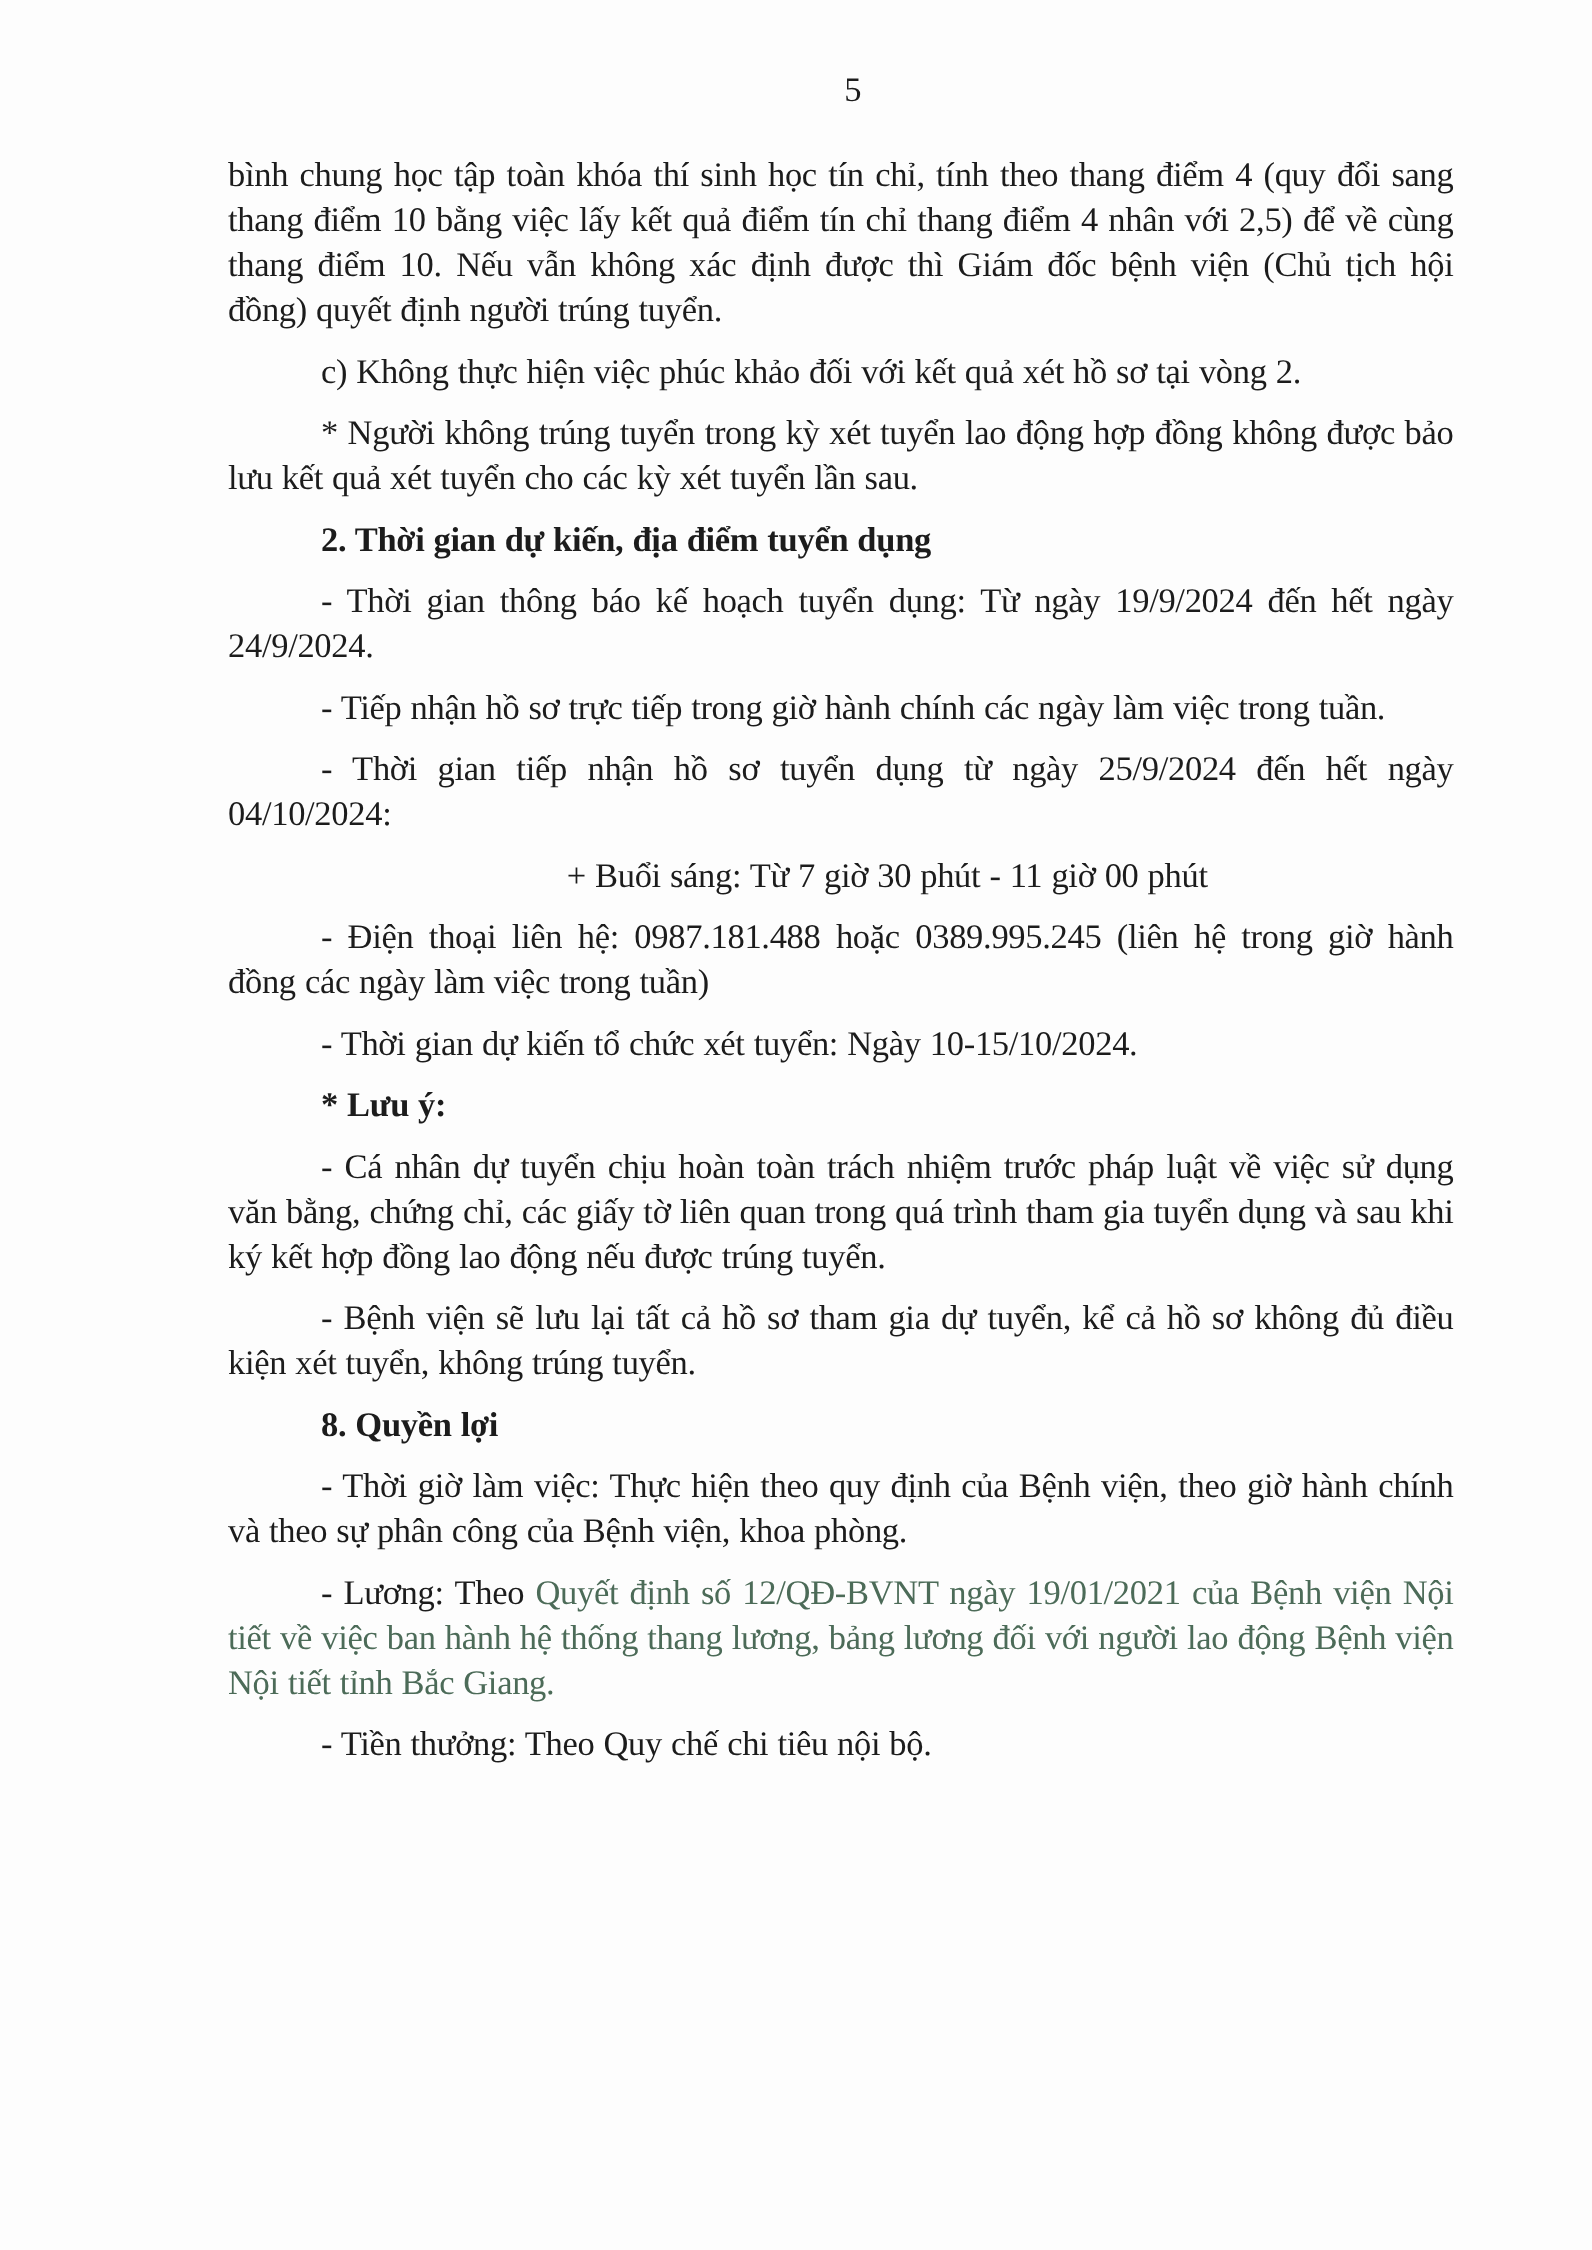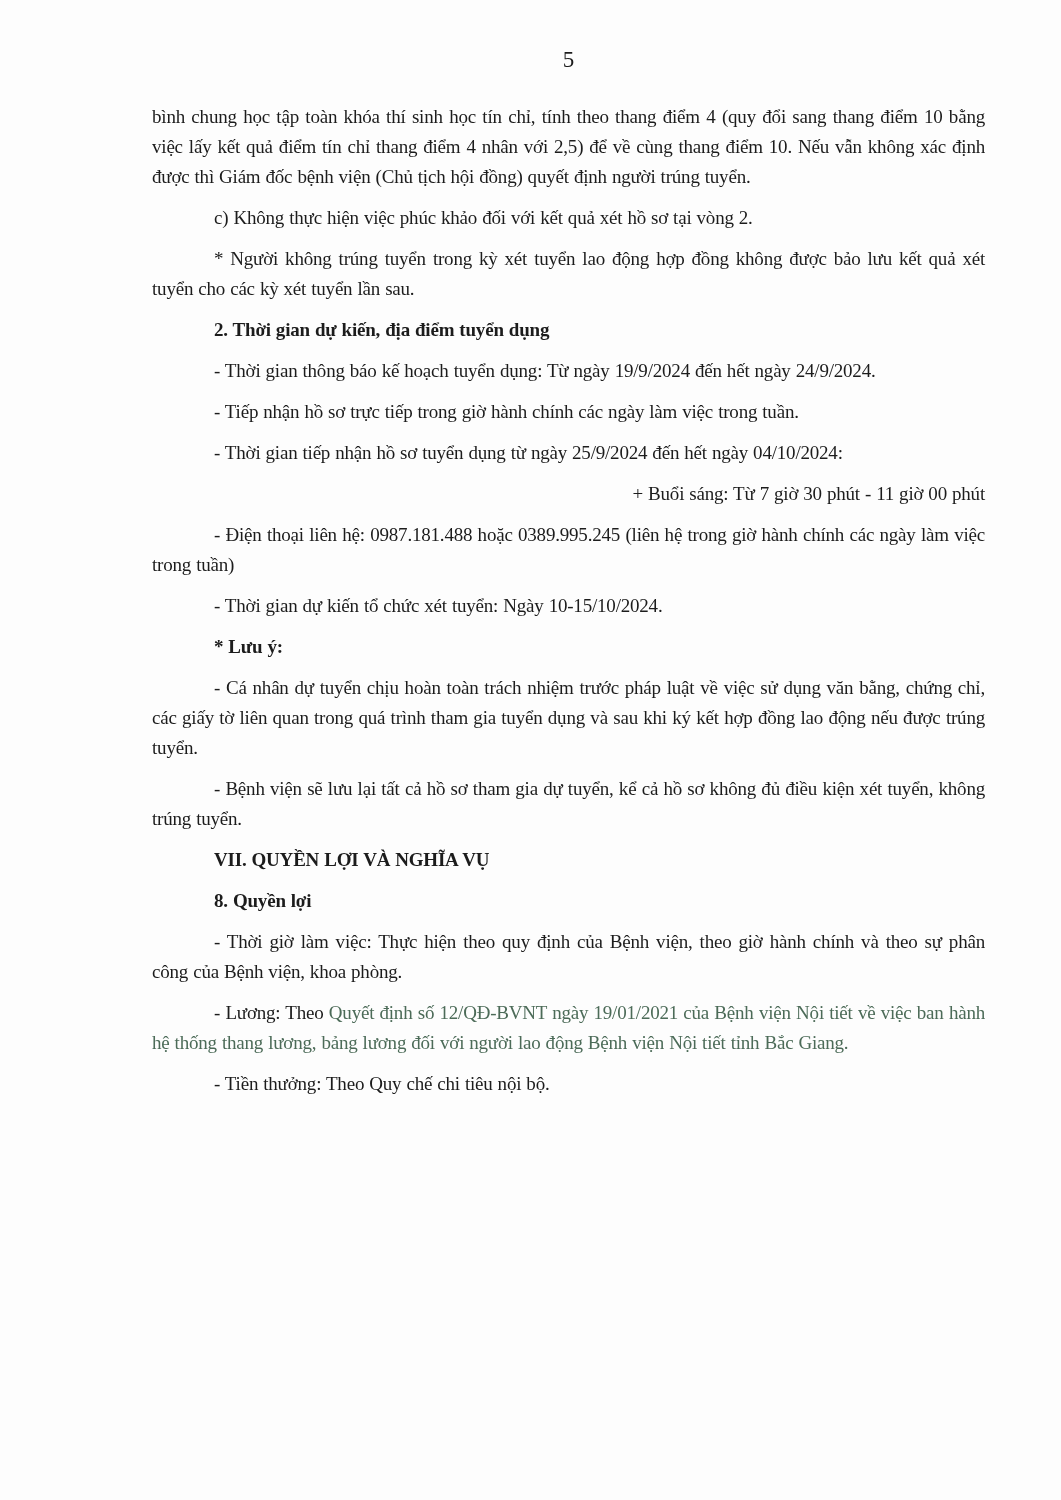--- a/index.html
+++ b/index.html
@@ -18,51 +18,50 @@
     color: #1c1c1c;
     overflow: hidden;
   }
   .page-number {
     text-align: center;
     font-size: 23px;
     line-height: 30px;
     margin: 0 0 27px 0;
   }
   p.doc-par {
-    margin: 0 0 11px 0;
-    font-size: 19px;
+    margin: 0 16px 11px 0;
+    font-size: 23px;
     line-height: 30px;
     text-align: justify;
     text-indent: 62px;
     letter-spacing: -0.2px;
     word-spacing: 0.5px;
   }
   p.doc-par.no-indent { text-indent: 0; }
   p.doc-par.bold { font-weight: bold; }
-  p.doc-par.left { text-align: right; }
+  p.doc-par.left { text-align: center; }
   .green { color: #4c6b58; }
 </style>
 </head>
 <body>
 
 <div class="page">
   <div class="page-number">5</div>
   <div>
       <p class="doc-par no-indent"><span>bình chung học tập toàn khóa thí sinh học tín chỉ, tính theo thang điểm 4 (quy đổi sang thang điểm 10 bằng việc lấy kết quả điểm tín chỉ thang điểm 4 nhân với 2,5) để về cùng thang điểm 10. Nếu vẫn không xác định được thì Giám đốc bệnh viện (Chủ tịch hội đồng) quyết định người trúng tuyển.</span></p>
       <p class="doc-par"><span>c) Không thực hiện việc phúc khảo đối với kết quả xét hồ sơ tại vòng 2.</span></p>
       <p class="doc-par"><span>* Người không trúng tuyển trong kỳ xét tuyển lao động hợp đồng không được bảo lưu kết quả xét tuyển cho các kỳ xét tuyển lần sau.</span></p>
       <p class="doc-par bold"><span>2. Thời gian dự kiến, địa điểm tuyển dụng</span></p>
       <p class="doc-par"><span>- Thời gian thông báo kế hoạch tuyển dụng: Từ ngày 19/9/2024 đến hết ngày 24/9/2024.</span></p>
       <p class="doc-par"><span>- Tiếp nhận hồ sơ trực tiếp trong giờ hành chính các ngày làm việc trong tuần.</span></p>
       <p class="doc-par"><span>- Thời gian tiếp nhận hồ sơ tuyển dụng từ ngày 25/9/2024 đến hết ngày 04/10/2024:</span></p>
       <p class="doc-par left"><span>+ Buổi sáng: Từ 7 giờ 30 phút  - 11 giờ 00 phút</span></p>
-      <p class="doc-par"><span>- Điện thoại liên hệ: 0987.181.488 hoặc 0389.995.245 (liên hệ trong giờ hành chính các ngày làm việc trong tuần)</span></p>
+      <p class="doc-par"><span>- Điện thoại liên hệ: 0987.181.488 hoặc 0389.995.245 (liên hệ trong giờ hành đồng các ngày làm việc trong tuần)</span></p>
       <p class="doc-par"><span>- Thời gian dự kiến tổ chức xét tuyển: Ngày 10-15/10/2024.</span></p>
       <p class="doc-par bold"><span>* Lưu ý:</span></p>
       <p class="doc-par"><span>- Cá nhân dự tuyển chịu hoàn toàn trách nhiệm trước pháp luật về việc sử dụng văn bằng, chứng chỉ, các giấy tờ liên quan trong quá trình tham gia tuyển dụng và sau khi ký kết hợp đồng lao động nếu được trúng tuyển.</span></p>
       <p class="doc-par"><span>- Bệnh viện sẽ lưu lại tất cả hồ sơ tham gia dự tuyển, kể cả hồ sơ không đủ điều kiện xét tuyển, không trúng tuyển.</span></p>
-      <p class="doc-par bold"><span>VII. QUYỀN LỢI VÀ NGHĨA VỤ</span></p>
       <p class="doc-par bold"><span>8. Quyền lợi</span></p>
       <p class="doc-par"><span>- Thời giờ làm việc: Thực hiện theo quy định của Bệnh viện, theo giờ hành chính và theo sự phân công của Bệnh viện, khoa phòng.</span></p>
       <p class="doc-par"><span>- Lương: Theo </span><span class="green">Quyết định số 12/QĐ-BVNT ngày 19/01/2021 của Bệnh viện Nội tiết về việc ban hành hệ thống thang lương, bảng lương đối với người lao động Bệnh viện Nội tiết tỉnh Bắc Giang.</span></p>
       <p class="doc-par"><span>- Tiền thưởng: Theo Quy chế chi tiêu nội bộ.</span></p>
     </div>
 </div>
 
 </body></html>

